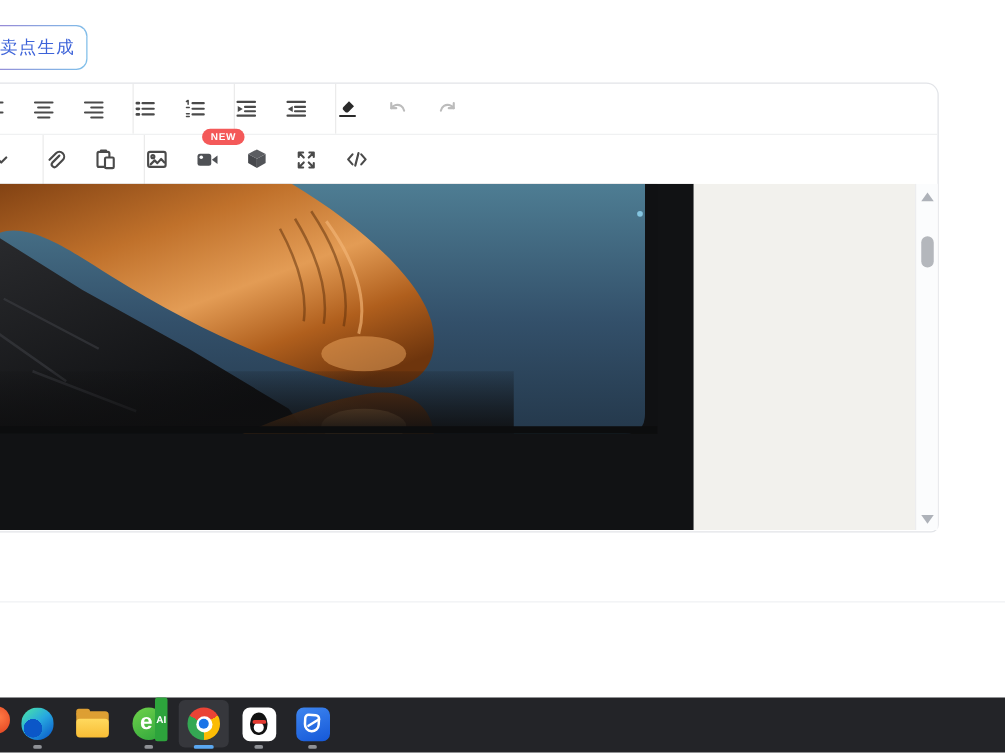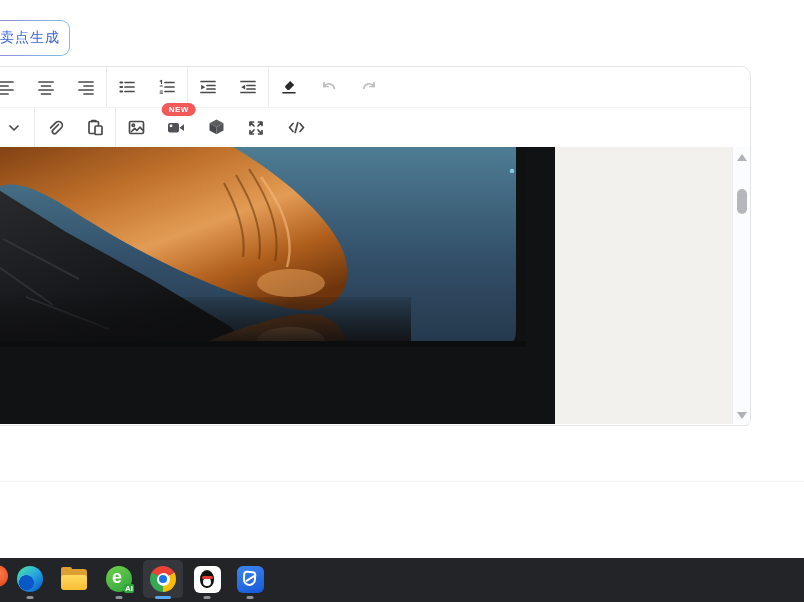--- a/index.html
+++ b/index.html
@@ -12,21 +12,21 @@
     background:linear-gradient(100deg,#9d7ed2 0%,#8aa6e0 55%,#7fc0ea 100%); }
   #gen-btn { width:100%; height:100%; background:#fff; border-radius:8px;
     display:flex; align-items:center; justify-content:flex-end; padding-right:9px;
     color:#3d63d9; font-size:14px; letter-spacing:1px; cursor:pointer; }
 
   
   #editor-panel { position:absolute; left:-10px; top:66px; width:761px; height:360px;
     background:#fff; border:1px solid #e2e4e8; border-radius:0 10px 6px 0; }
   .tb-row { position:relative; height:40px; display:flex; align-items:center; }
   #tb-row2 { border-top:1px solid #f0f1f2; }
-  .tb-btn { width:40px; height:40px; display:flex; align-items:center; justify-content:center;
+  .tb-btn { width:40px; height:40px; display:flex; align-items:center; 
     cursor:pointer; position:relative; flex:0 0 auto; }
   .tb-sep { width:1px; height:40px; background:#ebebeb; flex:0 0 auto; }
   .tb-btn svg { display:block; }
   .ico { stroke:#4a4a4a; stroke-width:1.7; fill:none; stroke-linecap:round; stroke-linejoin:round; }
   .ico-dim { stroke:#bcbcbc; }
   .ico-fill { fill:#4f5155; stroke:none; }
 
   
   #new-badge { position:absolute; top:-5px; left:50%; transform:translateX(-42%);
     background:#f45959; color:#fff; font-size:8px; font-weight:bold;
@@ -68,21 +68,21 @@
     background:#dd9f33; }
   #folder-tab { position:absolute; left:0; top:-2px; width:11px; height:6px; border-radius:2px;
     background:#dd9f33; }
   #folder-front { position:absolute; left:0; top:6px; width:26px; height:15px; border-radius:3px;
     background:linear-gradient(180deg,#ffd95e,#f8bd35); }
   
   #green-ball { position:relative; width:26px; height:26px; border-radius:50%;
     background:linear-gradient(150deg,#6fd24a,#2da43c); color:#fff; }
   #green-e { position:absolute; left:6px; top:1px; font-size:18px; font-weight:bold; color:#fff; }
   #ai-badge { position:absolute; right:-2px; bottom:-1px; font-size:8px; font-weight:bold;
-    color:#fff; background:#2da43c; border-radius:2px; padding:0 1px; }
+    color:#fff; background:#2da43c; border-radius:2px; padding:13px 1px; }
   
   #chrome-ball { position:relative; width:26px; height:26px; border-radius:50%;
     background:conic-gradient(from 60deg,#fbbc05 0 120deg,#34a853 0 240deg,#ea4335 0 360deg); }
   #chrome-white { position:absolute; left:6.5px; top:6.5px; width:13px; height:13px;
     border-radius:50%; background:#fff; }
   #chrome-blue { position:absolute; left:9px; top:9px; width:8px; height:8px;
     border-radius:50%; background:#1a73e8; }
   
   #qq-tile { position:relative; width:27px; height:27px; border-radius:6px; background:#fff; }
   #qq-body { position:absolute; left:6.5px; top:4px; width:14px; height:18px;

